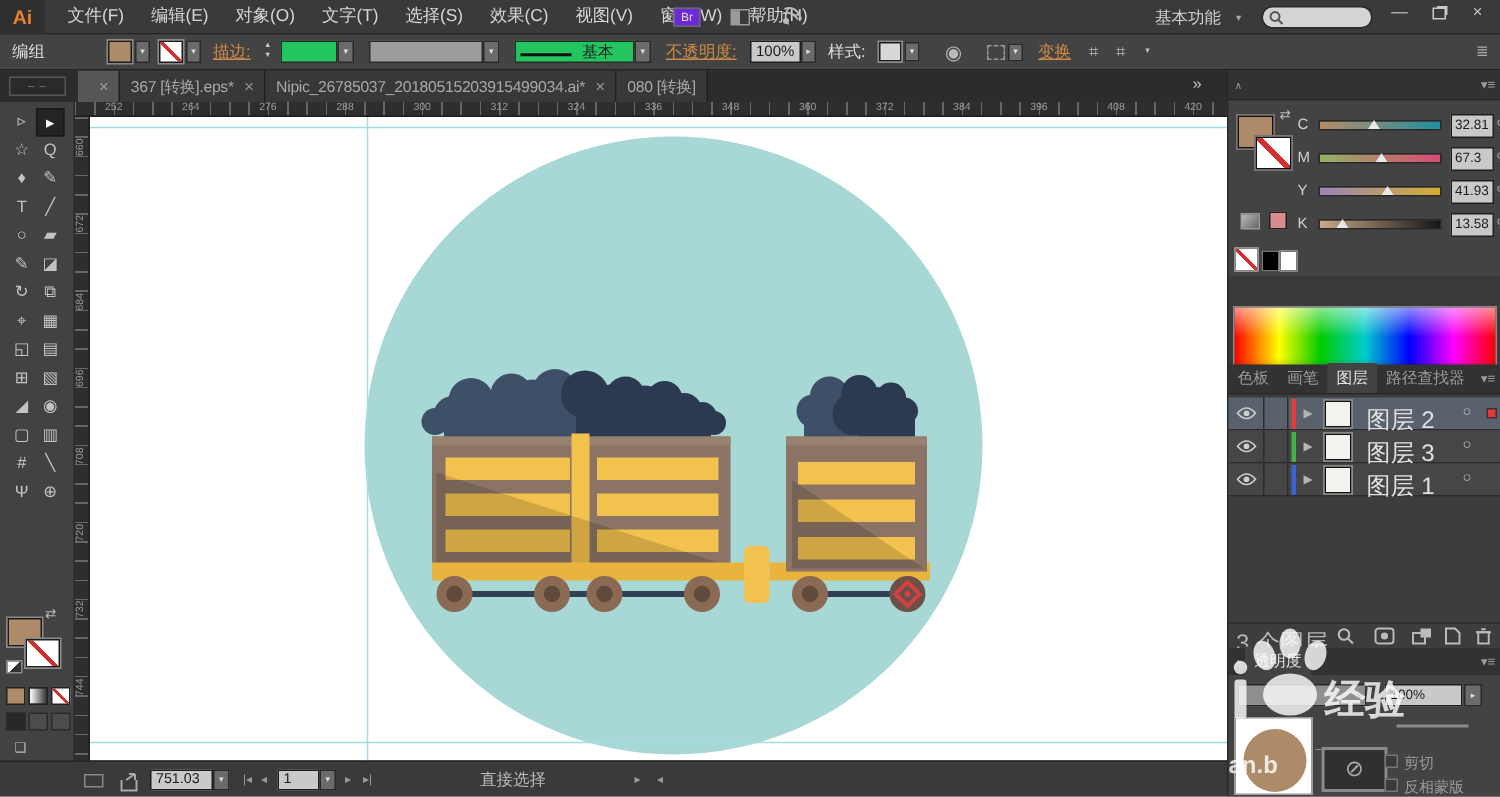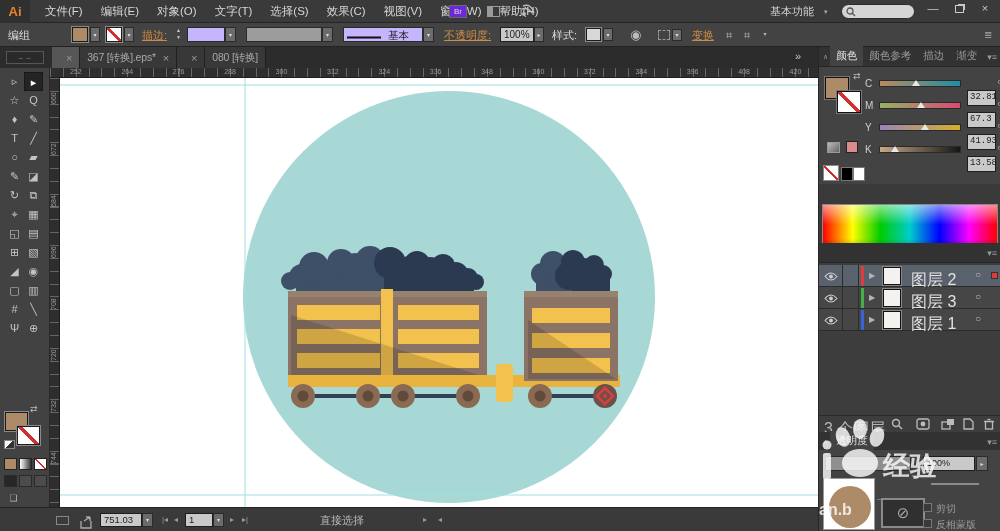--- a/index.html
+++ b/index.html
@@ -20,21 +20,21 @@
   .winbtn{position:absolute;top:0;width:22px;height:18px;text-align:center;line-height:17px;color:#c9c9c9;font-size:11px;}
   #win-min{left:922px;}#win-restore-wrap{left:948px;}#win-close{left:974px;}
   #restore-glyph{display:inline-block;width:9px;height:8px;border:1px solid #c9c9c9;box-shadow:2px -2px 0 -1px #c9c9c9;margin-top:5px;}
   
   #controlbar{position:absolute;left:0;top:23px;width:1000px;height:24px;background:#434343;border-bottom:1px solid #222;}
   .cb{position:absolute;top:0;height:24px;line-height:24px;}
   .accent{color:#cf8a45;text-decoration:underline;}
   .swatch{border:1px solid #1c1c1c;outline:1px solid #8a8a8a;}
   .none-slash{background:#fff linear-gradient(45deg,transparent 44%,#d03030 44%,#d03030 56%,transparent 56%);}
   .ddbtn{background:#6b6b6b;color:#ddd;font-size:6px;text-align:center;border:1px solid #2a2a2a;}
-  .insetbox{background:#c4b5fd;border:1px solid #2a2a2a;}
+  .insetbox{background:#22c55e;border:1px solid #2a2a2a;}
   .inset-light{background:#c9c9c9;border:1px solid #1e1e1e;color:#1d1d1d;}
   
   #tabbar{position:absolute;left:0;top:47px;width:818px;height:21px;background:#2c2c2c;}
   #toolwell{position:absolute;left:6px;top:4px;width:38px;height:13px;background:#2a2a2a;border:1px solid #565656;color:#888;font-size:7px;text-align:center;line-height:11px;letter-spacing:1px;}
   #doc-tabs{position:absolute;left:52px;top:0;width:740px;height:21px;display:flex;overflow:hidden;}
   .doc-tab{display:flex;align-items:center;height:21px;padding:0 7px;background:#383838;color:#a8a8a8;border-right:1px solid #1f1f1f;font-size:10.5px;white-space:nowrap;letter-spacing:-.2px;}
   .doc-tab.active{background:#565656;color:#ececec;}
   .tab-close{margin-left:7px;color:#9a9a9a;font-size:11px;}
   #tab-overflow{position:absolute;left:795px;top:3px;color:#c9c9c9;font-size:11px;letter-spacing:-2px;}
   
@@ -68,21 +68,21 @@
   #cp-fill{position:absolute;left:6px;top:10px;width:24px;height:22px;border:1px solid #111;outline:1px solid #777;}
   #cp-stroke{position:absolute;left:18px;top:24px;width:24px;height:22px;border:1px solid #111;outline:1px solid #777;}
   #cp-swap{position:absolute;left:34px;top:4px;font-size:9px;color:#bbb;}
   #cp-cube{position:absolute;left:8px;top:75px;width:13px;height:11px;border:1px solid #999;background:linear-gradient(135deg,#bbb,#666);}
   #cp-gamut{position:absolute;left:27px;top:74px;width:12px;height:12px;background:#d98c8c;border:1px solid #222;}
   #cmyk{position:absolute;left:46px;top:7px;width:134px;}
   .cmyk-row{position:relative;height:22px;}
   .cmyk-label{position:absolute;left:0;top:4px;width:10px;font-size:10px;color:#cfcfcf;}
   .cmyk-track{position:absolute;left:14px;top:6px;width:82px;height:7px;border:1px solid #2a2a2a;}
   .cmyk-thumb{position:absolute;top:6px;width:0;height:0;border-left:4px solid transparent;border-right:4px solid transparent;border-bottom:6px solid #e8e8e8;margin-left:-4px;}
-  .cmyk-value{position:absolute;left:102px;top:16px;width:29px;height:16px;font-size:9px;line-height:13px;padding-left:2px;font-family:Liberation Mono, monospace;}
+  .cmyk-value{position:absolute;left:102px;top:2px;width:29px;height:16px;font-size:9px;line-height:13px;padding-left:2px;}
   .cmyk-unit{position:absolute;left:133px;top:4px;font-size:9px;color:#bbb;}
   #cp-none{position:absolute;left:4px;top:98px;width:16px;height:16px;border:1px solid #888;}
   #cp-black{position:absolute;left:22px;top:100px;width:12px;height:14px;background:#000;border:1px solid #777;}
   #cp-white{position:absolute;left:34px;top:100px;width:12px;height:14px;background:#fff;border:1px solid #777;}
   #spectrum{position:absolute;left:3px;top:137px;width:176px;height:58px;border:1px solid #8a8a8a;background:
     linear-gradient(to bottom,rgba(255,255,255,.55),rgba(255,255,255,0) 35%,rgba(0,0,0,0) 60%,rgba(0,0,0,.55)),
     linear-gradient(to right,#f00,#ff0 17%,#0c0 33%,#0cc 50%,#00f 67%,#f0f 84%,#f00);}
   #tabs2{top:196px;}
   #layersbody{position:absolute;left:0;top:216px;width:182px;height:152px;background:#3d3d3d;}
   .layer-row{position:relative;height:22px;background:#464646;border-bottom:1px solid #2c2c2c;}
@@ -198,20 +198,21 @@
   <div id="toolwell">– –</div>
   <div id="doc-tabs">
       <div class="doc-tab active">
         <div class="tab-close">×</div>
       </div>
       <div class="doc-tab">
         <div class="tab-title" style="display: inline;">367 [转换].eps*</div>
         <div class="tab-close">×</div>
       </div>
       <div class="doc-tab">
+        <div class="tab-title" style="display: inline;">Nipic_26785037_20180515203915499034.ai*</div>
         <div class="tab-close">×</div>
       </div>
       <div class="doc-tab">
         <div class="tab-title" style="display: inline;">080 [转换]</div>
       </div>
     </div>
   <div id="tab-overflow">»</div>
 </div>
 
 <div id="toolbar">
@@ -396,26 +397,20 @@
       <line x1="0" y1="417" x2="758" y2="417" style="stroke:var(--guide)" stroke-width="1"></line>
     </g>
   </svg>
 </div>
 
 <div id="dock">
   <div id="dock-collapse">»</div>
 
   <div class="ptabs" style="top:0;">
     <span class="collapse-caret">∧</span>
-    <span style="display:flex;">
-        <div class="ptab active" style="display: inline-block;">颜色</div>
-        <div class="ptab" style="display: inline-block;">颜色参考</div>
-        <div class="ptab" style="display: inline-block;">描边</div>
-        <div class="ptab" style="display: inline-block;">渐变</div>
-      </span>
     <span class="pmenu">▾≡</span>
   </div>
 
   <div id="colorbody">
     <div id="cp-fill" style="background:var(--fill-brown);"></div>
     <div id="cp-stroke" class="none-slash"></div>
     <div id="cp-swap">⇄</div>
     <div id="cp-cube"></div>
     <div id="cp-gamut"></div>
     <div id="cmyk">
@@ -448,20 +443,26 @@
           <div class="cmyk-unit">%</div>
         </div>
       </div>
     <div id="cp-none" class="none-slash"></div>
     <div id="cp-black"></div>
     <div id="cp-white"></div>
     <div id="spectrum"></div>
   </div>
 
   <div class="ptabs" id="tabs2">
+    <span style="display:flex;">
+        <div class="ptab" style="display: inline-block;">色板</div>
+        <div class="ptab" style="display: inline-block;">画笔</div>
+        <div class="ptab active" style="display: inline-block;">图层</div>
+        <div class="ptab" style="display: inline-block;">路径查找器</div>
+      </span>
     <span class="pmenu">▾≡</span>
   </div>
 
   <div id="layersbody">
     <div style="padding-top:2px;">
         <div class="layer-row selected">
           <div class="eye-cell"><svg width="14" height="9" viewBox="0 0 14 9">
               <path d="M1 4.5 Q7 -2.5 13 4.5 Q7 11.5 1 4.5 Z" fill="none" stroke="#cfcfcf" stroke-width="1.1"></path>
               <circle cx="7" cy="4.5" r="1.9" fill="#cfcfcf"></circle>
             </svg></div>

